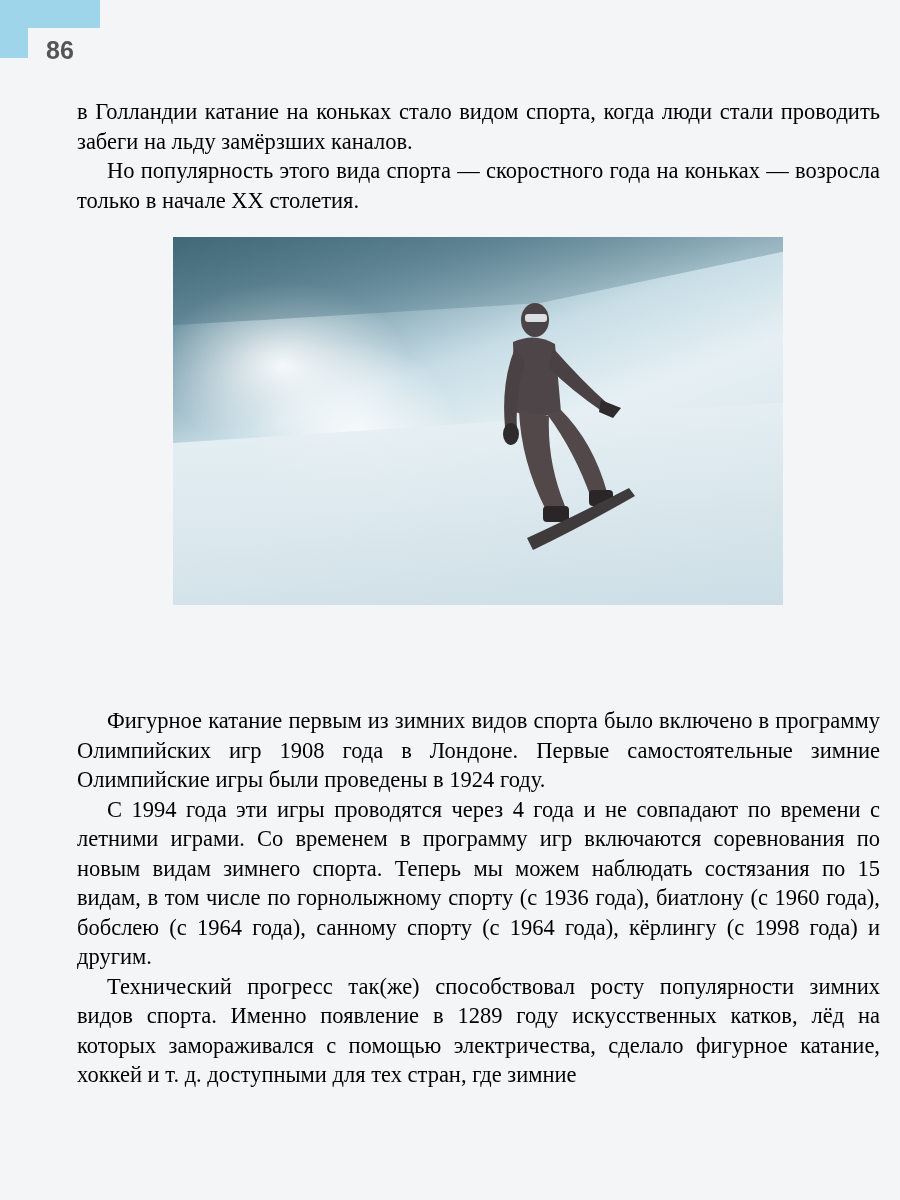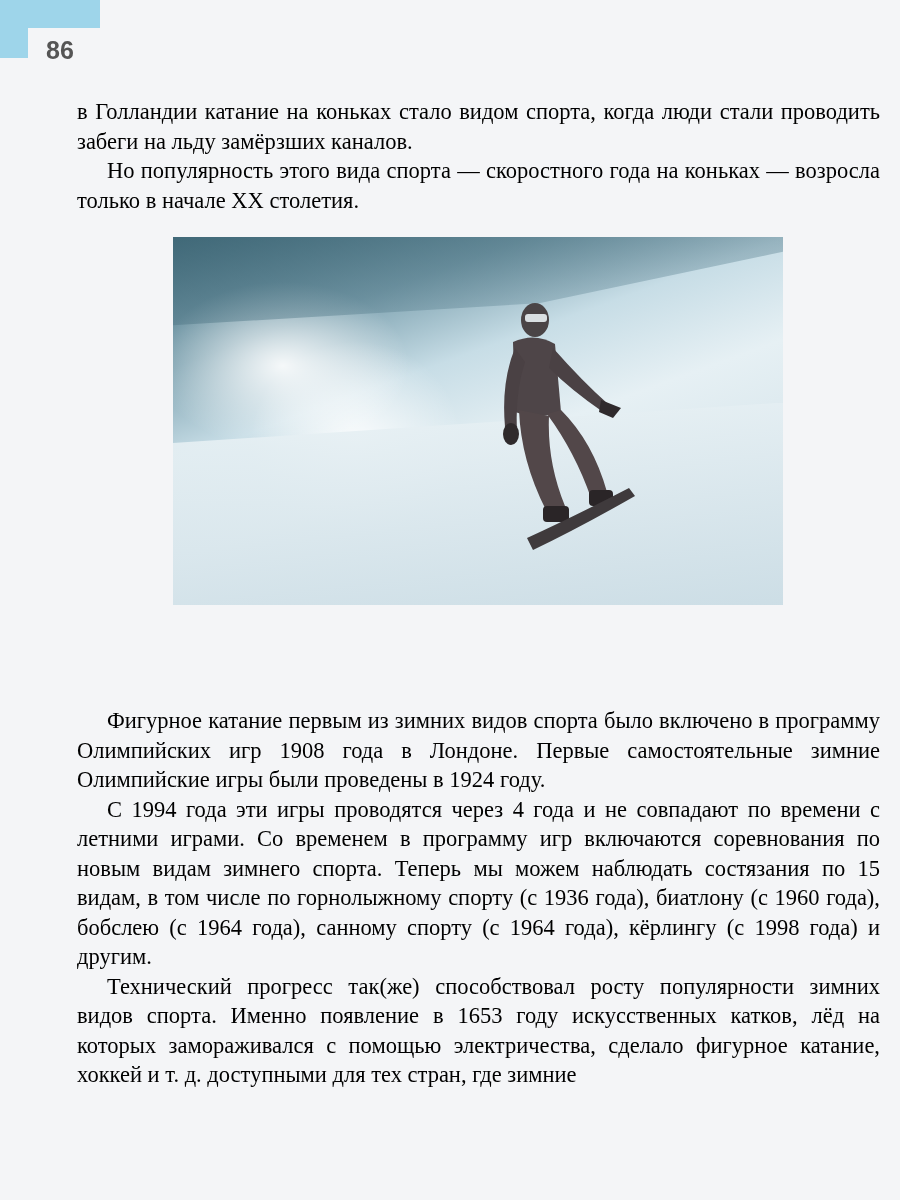--- a/index.html
+++ b/index.html
@@ -94,14 +94,14 @@
     <rect x="100" y="214" width="26" height="16" rx="4" fill="#2a2527"></rect>
     <rect x="146" y="198" width="24" height="16" rx="4" fill="#2a2527"></rect>
 
     <path d="M84 246 Q130 225 186 196 L192 204 Q136 236 90 258 Z" fill="#3f3a3c"></path>
   </svg>
 </div>
 
 <div class="text-block block-bottom">
   <p>Фигурное катание первым из зимних видов спорта было включено в программу Олимпийских игр 1908 года в Лондоне. Первые самостоятельные зимние Олимпийские игры были проведены в 1924 году.</p>
   <p>С 1994 года эти игры проводятся через 4 года и не совпадают по времени с летними играми. Со временем в программу игр включаются соревнования по новым видам зимнего спорта. Теперь мы можем наблюдать состязания по 15 видам, в том числе по горнолыжному спорту (с 1936 года), биатлону (с 1960 года), бобслею (с 1964 года), санному спорту (с 1964 года), кёрлингу (с 1998 года) и другим.</p>
-  <p>Технический прогресс так(же) способствовал росту популярности зимних видов спорта. Именно появление в 1653 году искусственных катков, лёд на которых замораживался с помощью электричества, сделало фигурное катание, хоккей и т. д. доступными для тех стран, где зимние</p>
+  <p>Технический прогресс так(же) способствовал росту популярности зимних видов спорта. Именно появление в 1289 году искусственных катков, лёд на которых замораживался с помощью электричества, сделало фигурное катание, хоккей и т. д. доступными для тех стран, где зимние</p>
 </div>
 
 </body></html>

